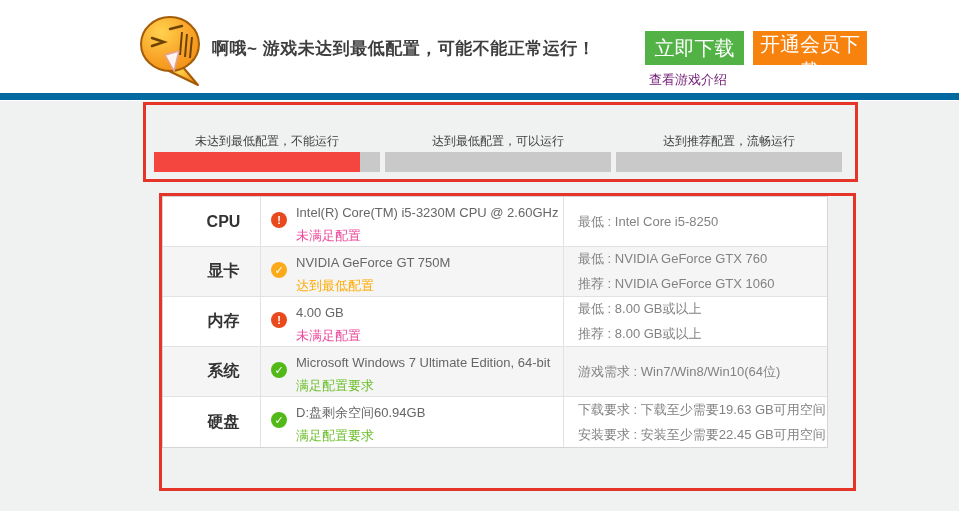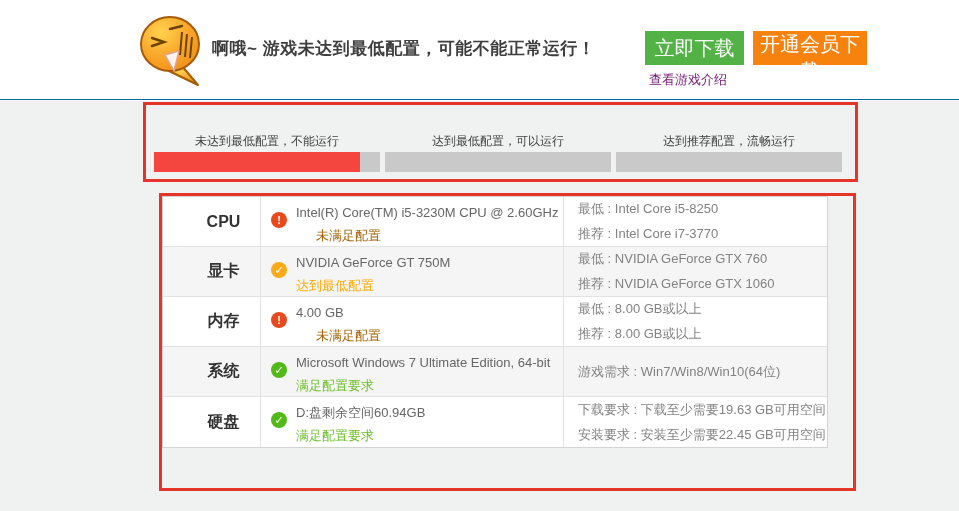--- a/index.html
+++ b/index.html
@@ -3,21 +3,21 @@
 <meta charset="utf-8">
 <style>
   * { margin:0; padding:0; box-sizing:border-box; }
   html,body { width:959px; height:511px; }
   body {
     position:relative; overflow:hidden; background:#fff;
     font-family:"Liberation Sans","DejaVu Sans",sans-serif;
     color:#333;
   }
   
-  .header { position:absolute; left:0; top:0; width:959px; height:100px; background:#fff; border-bottom:1px solid #0369a1; }
+  .header { position:absolute; left:0; top:0; width:959px; height:100px; background:#fff; border-bottom:7px solid #0369a1; }
   .emoji { position:absolute; left:138px; top:13px; width:66px; height:78px; }
   .title { position:absolute; left:212px; top:37px; font-size:17px; font-weight:bold; color:#3e3e3e; letter-spacing:0.5px; }
   .btn { position:absolute; top:31px; height:34px; border:none; border-radius:0; color:#fff; font-size:20px; cursor:pointer; font-family:inherit; }
   .btn-green  { left:645px; width:99px;  background:#52b245; }
   .btn-orange { left:753px; width:114px; background:#f8820e; }
   .intro-link { position:absolute; left:649px; top:71px; font-size:13px; color:#701a75; text-decoration:none; cursor:pointer; }
   
   .content-bg { position:absolute; left:0; top:101px; width:959px; height:410px; background:#f0f1f1; }
   
   .box1 { position:absolute; left:143px; top:102px; width:715px; height:80px; border:3px solid #e53528; }
@@ -30,21 +30,21 @@
   .box2 { position:absolute; left:159px; top:193px; width:697px; height:298px; border:3px solid #e53528; }
   .sys-table { position:absolute; left:0; top:0; width:666px; background:#fff; border:1px solid #d4d4d4; }
   .t-row { display:flex; height:50px; border-bottom:1px solid #e2e2e2; background:#fff;padding-left:24px; }
   .t-row:nth-child(even) { background:#f5f5f5; }
   .t-row:last-child { border-bottom:none; }
   .t-col1 { width:74px; border-right:1px solid #e2e2e2; display:flex; align-items:center; justify-content:center;
             font-size:16px; font-weight:bold; color:#333; }
   .t-col2 { width:303px; border-right:1px solid #e2e2e2; position:relative; padding:8px 6px 0 35px; }
   .t-value { font-size:13px; color:#666; line-height:15px; white-space:nowrap; }
   .t-status { font-size:13px; margin-top:7px; }
-  .st-fail { color:#a16207;margin-left:20px; } .st-warn { color:#ffaa00; } .st-ok { color:#6cbf2a; }
+  .st-fail { color:#ec4899; } .st-warn { color:#ffaa00; } .st-ok { color:#6cbf2a; }
   .s-icon { position:absolute; left:10px; top:15px; width:16px; height:16px; border-radius:50%;
             color:#fff; font-size:11px; font-weight:bold; line-height:16px; text-align:center; }
   .s-fail { background:#e8491d; } .s-warn { background:#fbab1a; } .s-ok { background:#52b919; }
   .t-col3 { flex:1; display:flex; flex-direction:column; justify-content:center; gap:7px;
             padding-left:14px; font-size:13px; color:#828282; }
   .t-req:empty { display:none; }
 </style>
 </head>
 <body>
 
@@ -98,21 +98,20 @@
 
     <div class="t-row">
       <div class="t-col1">CPU</div>
       <div class="t-col2">
         <span class="s-icon s-fail">!</span>
         <div class="t-value">Intel(R) Core(TM) i5-3230M CPU @ 2.60GHz</div>
         <div class="t-status st-fail">未满足配置</div>
       </div>
       <div class="t-col3">
         <div class="t-req">最低 : Intel Core i5-8250</div>
-        <div class="t-req">推荐 : Intel Core i7-3770</div>
       </div>
     </div>
 
     <div class="t-row">
       <div class="t-col1">显卡</div>
       <div class="t-col2">
         <span class="s-icon s-warn">✓</span>
         <div class="t-value">NVIDIA GeForce GT 750M</div>
         <div class="t-status st-warn">达到最低配置</div>
       </div>

